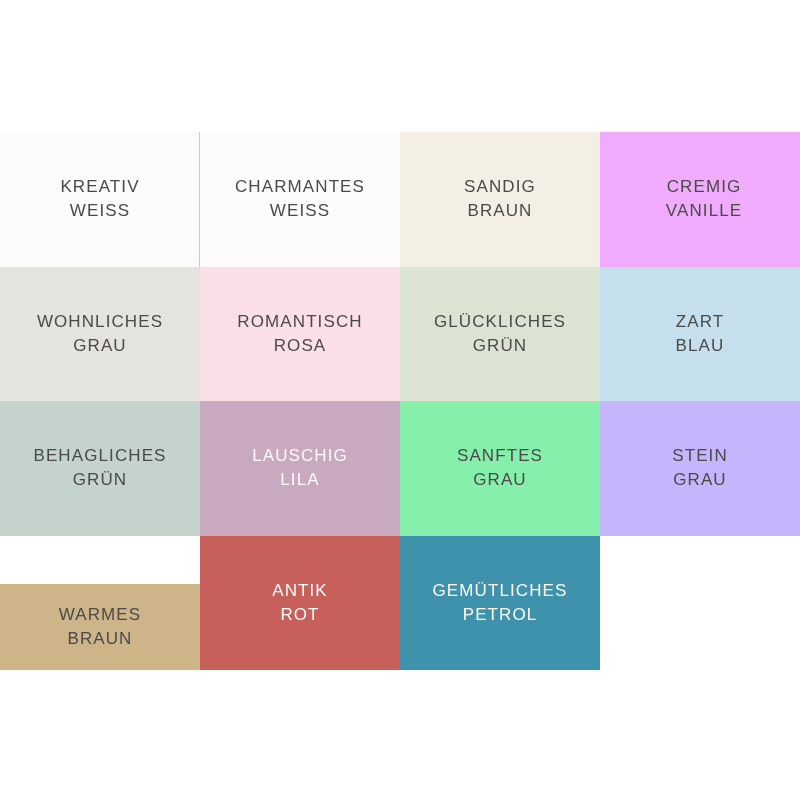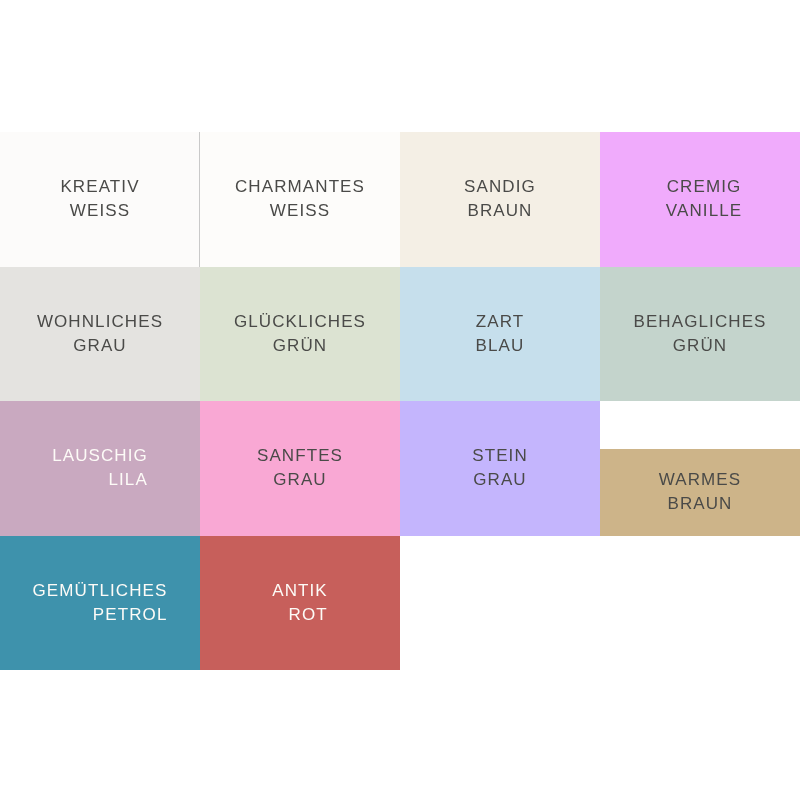--- a/index.html
+++ b/index.html
@@ -50,21 +50,21 @@
     letter-spacing: 1.1px;
     line-height: 1.42;
     font-weight: 400;
     padding: 0 6px;
     white-space: pre-line;
     text-transform: uppercase;
     user-select: none;
   }
 
   .swatch.dark-text .swatch-label { color: #4a4a48; }
-  .swatch.light-text .swatch-label { color: #fdfbf7; text-align: right; }
+  .swatch.light-text .swatch-label { color: #fdfbf7; }
 
   
   .swatch.divider-right::after {
     content: "";
     position: absolute;
     top: 0;
     right: 0;
     width: 1px;
     height: 100%;
     background: #c9c9c9;
@@ -83,41 +83,44 @@
       </div>
       <div class="swatch dark-text" style="background: rgb(244, 239, 229);">
         <div class="swatch-label"><span>SANDIG</span><br><span>BRAUN</span></div>
       </div>
       <div class="swatch dark-text" style="background: #f0abfc; padding-left: 8px;">
         <div class="swatch-label"><span>CREMIG</span><br><span>VANILLE</span></div>
       </div>
       <div class="swatch dark-text" style="background: rgb(228, 227, 224);">
         <div class="swatch-label"><span>WOHNLICHES</span><br><span>GRAU</span></div>
       </div>
+      <div class="swatch dark-text" style="background: rgb(250, 224, 230);">
+        <div class="swatch-label"><span>ROMANTISCH</span><br><span>ROSA</span></div>
+      </div>
       <div class="swatch dark-text" style="background: rgb(220, 227, 210);">
         <div class="swatch-label"><span>GLÜCKLICHES</span><br><span>GRÜN</span></div>
       </div>
       <div class="swatch dark-text" style="background: rgb(198, 223, 236);">
         <div class="swatch-label"><span>ZART</span><br><span>BLAU</span></div>
       </div>
       <div class="swatch dark-text" style="background: rgb(196, 212, 204);">
         <div class="swatch-label"><span>BEHAGLICHES</span><br><span>GRÜN</span></div>
       </div>
       <div class="swatch light-text" style="background: rgb(201, 169, 192);">
         <div class="swatch-label"><span>LAUSCHIG</span><br><span>LILA</span></div>
       </div>
-      <div class="swatch dark-text" style="background: #f9a8d4;">
+      <div class="swatch dark-text" style="background: #86efac;">
         <div class="swatch-label"><span>SANFTES</span><br><span>GRAU</span></div>
       </div>
       <div class="swatch dark-text" style="background: #c4b5fd;">
         <div class="swatch-label"><span>STEIN</span><br><span>GRAU</span></div>
       </div>
       <div class="swatch dark-text" style="background: rgb(205, 180, 137); margin-top: 48px;">
         <div class="swatch-label"><span>WARMES</span><br><span>BRAUN</span></div>
       </div>
+      <div class="swatch light-text" style="background: rgb(199, 95, 91);">
+        <div class="swatch-label"><span>ANTIK</span><br><span>ROT</span></div>
+      </div>
       <div class="swatch light-text" style="background: rgb(62, 146, 172);">
         <div class="swatch-label"><span>GEMÜTLICHES</span><br><span>PETROL</span></div>
-      </div>
-      <div class="swatch light-text" style="background: rgb(199, 95, 91);">
-        <div class="swatch-label"><span>ANTIK</span><br><span>ROT</span></div>
       </div>
     </div>
 </div>
 
 </body></html>

